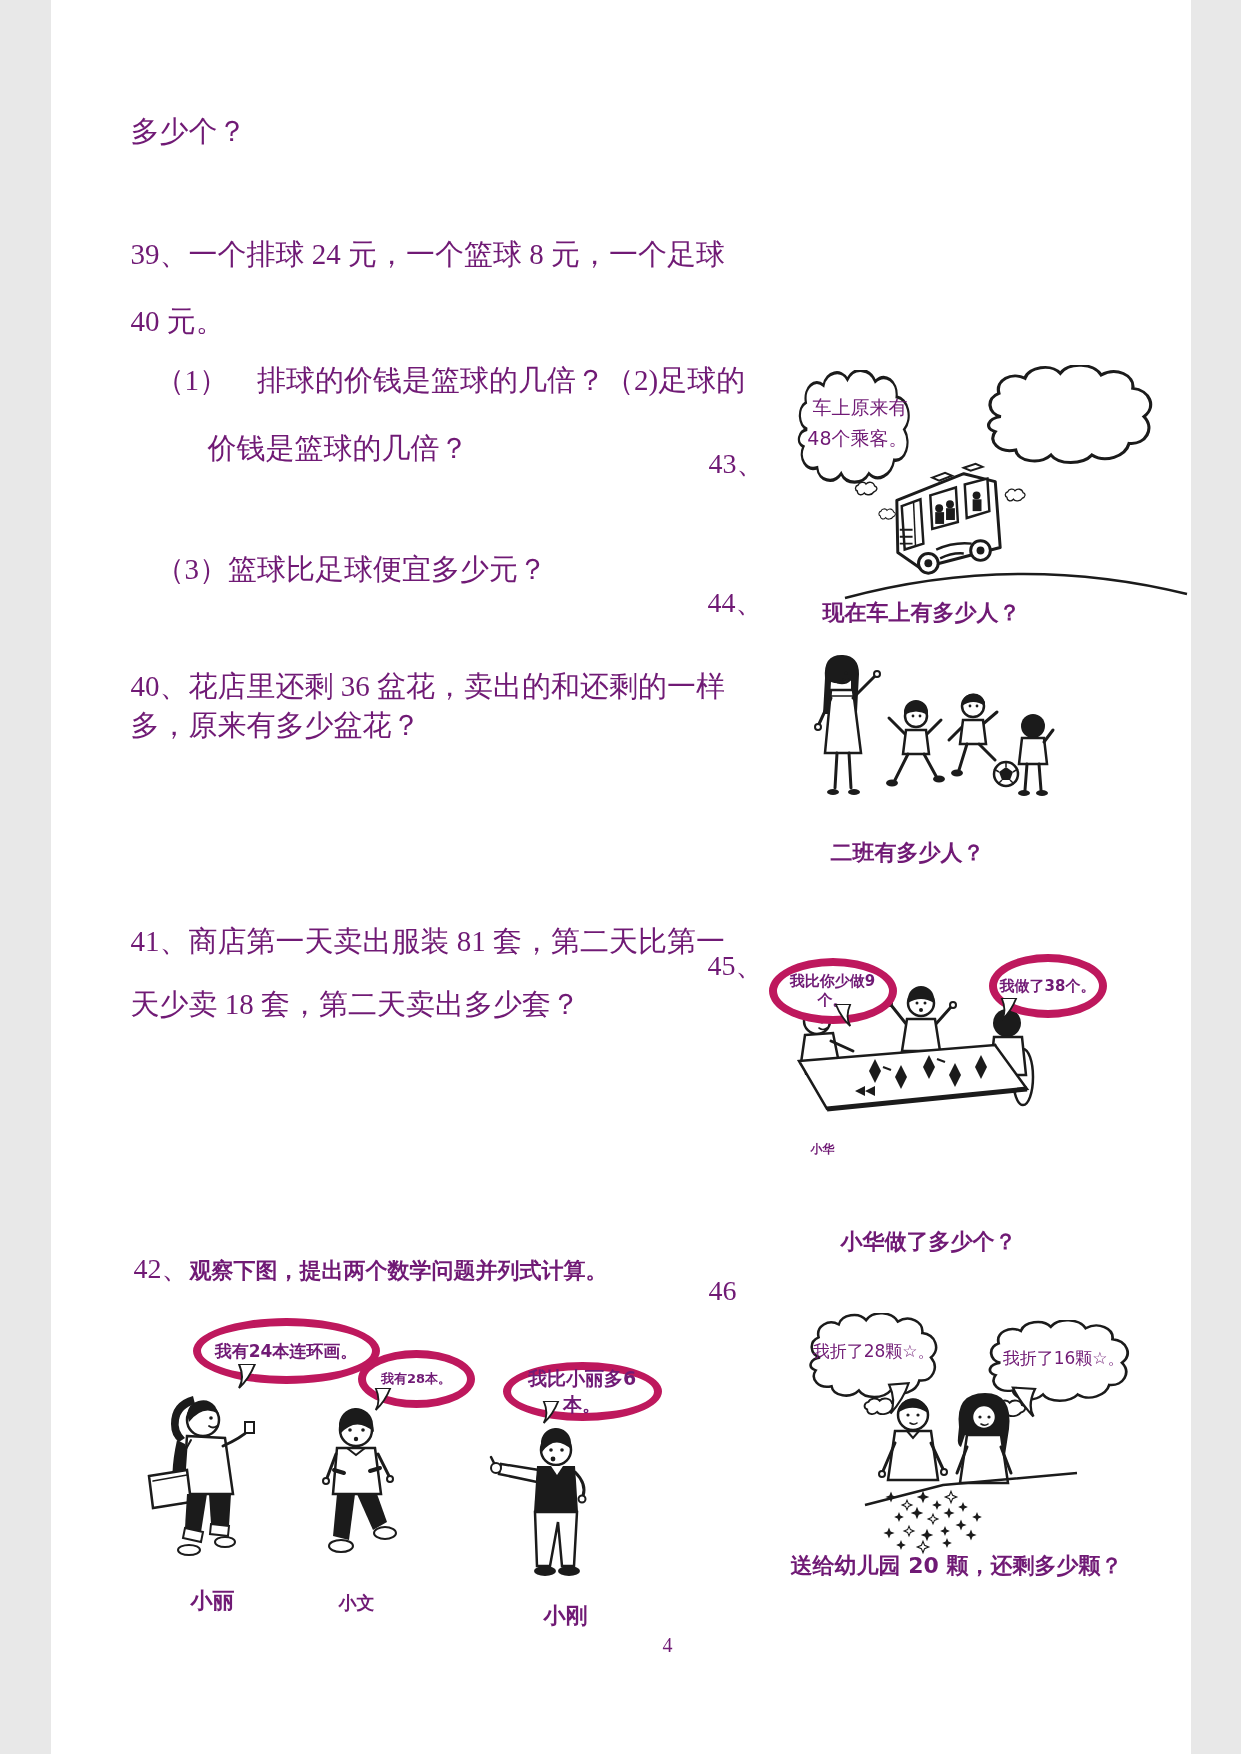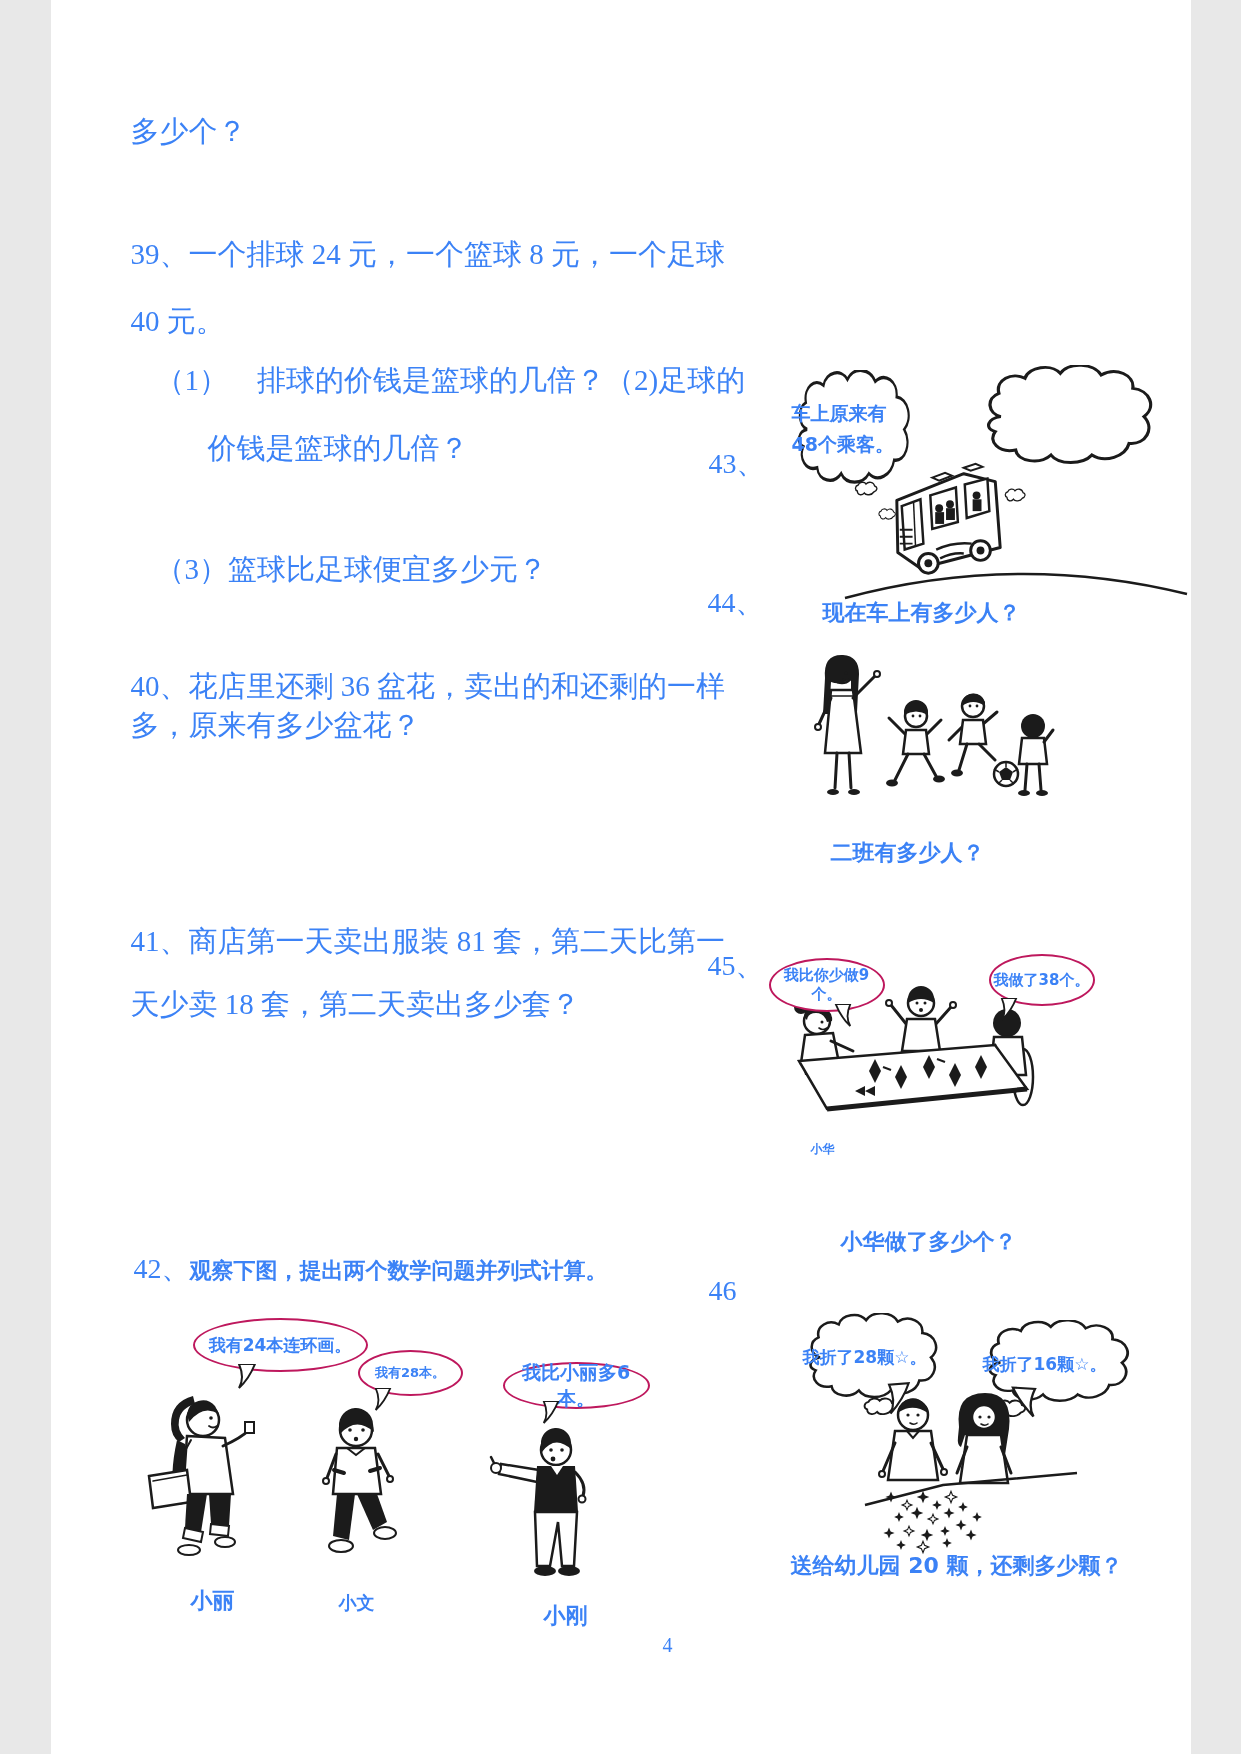--- a/index.html
+++ b/index.html
@@ -1,35 +1,35 @@
 <!DOCTYPE html>
 <html><head>
 <meta charset="utf-8">
 <style>
   html,body{margin:0;padding:0;background:#e8e8e8;}
   .page{
     position:relative;width:1140px;height:1754px;background:#ffffff;
-    margin:0 auto;overflow:hidden;color:#3b82f6;
+    margin:0 auto;overflow:hidden;color:#701a75;
     font-family:"Liberation Serif","DejaVu Serif",serif;
   }
   .t{position:absolute;white-space:nowrap;line-height:1.25;}
   .serif{font-family:"Liberation Serif","DejaVu Serif",serif;font-size:29px;}
   .num{font-family:"Liberation Serif","DejaVu Serif",serif;font-size:28px;}
   .boldq{font-family:"DejaVu Sans","Liberation Sans",sans-serif;font-weight:700;font-size:22px;}
   .heading-row{position:absolute;display:flex;align-items:baseline;gap:0;}
   .bubble{
-    position:absolute;border:2px solid #be185d;border-radius:50%;background:#fff;
+    position:absolute;border:8px solid #be185d;border-radius:50%;background:#fff;
     display:flex;align-items:center;justify-content:center;
     font-family:"DejaVu Sans","Liberation Sans",sans-serif;font-weight:700;
     text-align:center;z-index:3;
   }
   .cloudwrap{position:absolute;z-index:2;}
   .cloudtext{
-    position:absolute;z-index:4;text-align:left;
-    font-family:"DejaVu Sans","Liberation Sans",sans-serif;font-weight:700;margin-top:6px;
+    position:absolute;z-index:4;text-align:right;
+    font-family:"DejaVu Sans","Liberation Sans",sans-serif;font-weight:400;
   }
   .cloudtext div{white-space:nowrap;}
   .lbl{font-family:"DejaVu Sans","Liberation Sans",sans-serif;font-weight:700;}
   .tail{position:absolute;z-index:5;}
   svg{display:block;}
 </style>
 </head>
 <body>
 
 <svg width="0" height="0" style="position:absolute">

